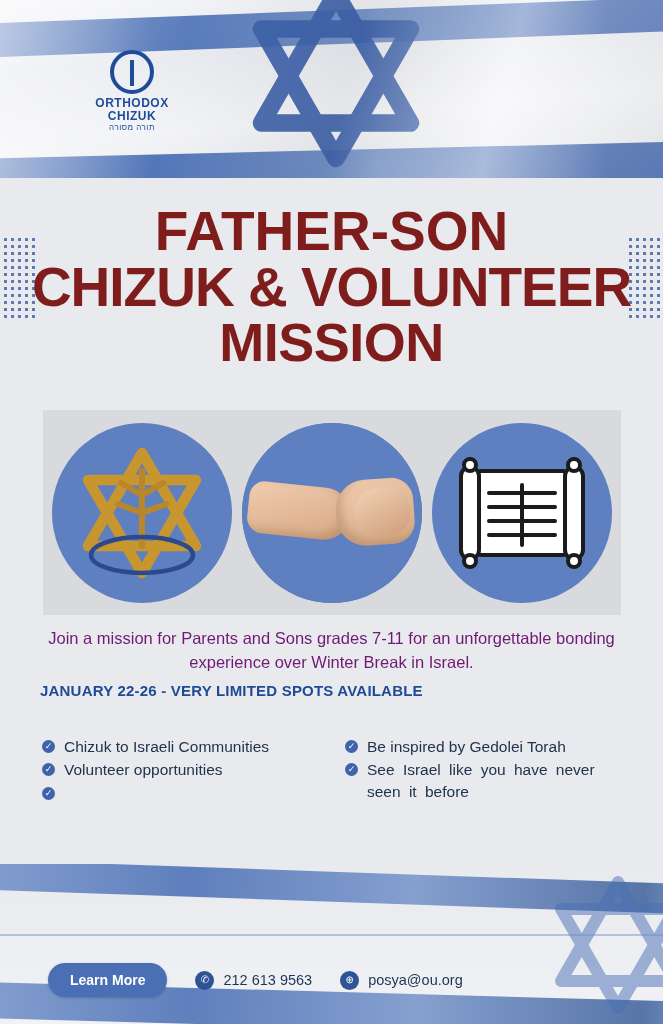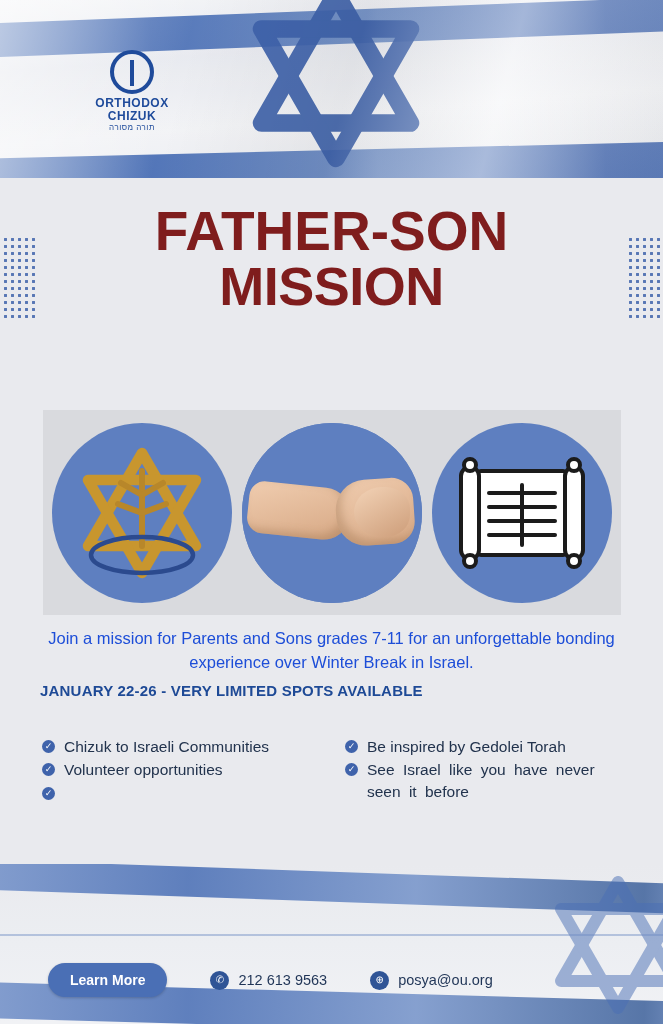--- a/index.html
+++ b/index.html
@@ -177,21 +177,21 @@
     background: linear-gradient(150deg,#f3d3b7,#cd9d79);
   }
 
   
   .torah { width: 150px; height: 120px; position: relative; }
   .torah svg { width: 100%; height: 100%; display: block; }
 
   
   .lede {
     position: absolute; left: 40px; top: 627px; width: 583px;
-    text-align: center; color: #1d4ed8; font-size: 16.5px; line-height: 1.45;
+    text-align: center; color: #701a75; font-size: 16.5px; line-height: 1.45;
   }
   .dateline {
     position: absolute; left: 40px; top: 682px; width: 583px;
     text-align: left; color: #1e4a96; font-size: 15px; font-weight: bold;
     letter-spacing: .2px;
   }
 
   .bullets {
     position: absolute; left: 42px; top: 736px; width: 590px;
     display: flex; gap: 16px;
@@ -213,21 +213,21 @@
   .note {
     position: absolute; left: 38px; top: 859px; width: 588px;
     text-align: center; color: #1e4a96; font-size: 15.5px; font-weight: bold;
     line-height: 1.45;
   }
 
   
   .footer {
     position: absolute; left: 0; bottom: 0; width: 663px; height: 88px;
     display: flex; align-items: center; justify-content: flex-start;
-    padding-left: 48px; gap: 43px;
+    padding-left: 48px; gap: 28px;
     z-index: 5;
   }
   .learn-btn {
     background: #4a6fb5; color: #fff; border: none; border-radius: 20px;
     padding: 9px 22px; font-size: 14px; font-weight: bold; cursor: pointer;
     box-shadow: 0 1px 3px rgba(0,0,0,.2);
   }
   .contact { display: flex; align-items: center; gap: 9px; color: #1f3456; font-size: 14.5px; }
   .cicon {
     width: 19px; height: 19px; border-radius: 50%;
@@ -265,20 +265,21 @@
     <div class="ou-name">CHIZUK</div>
     <div class="ou-heb">תורה מסורה</div>
   </div>
 
 
   <div class="title-band">
     <div class="dots-left"></div>
     <div class="dots-right"></div>
     <div class="title">
       <div class="l1">FATHER-SON</div>
+      <div class="l2">CHIZUK &amp; VOLUNTEER</div>
       <div class="l3">MISSION</div>
     </div>
   </div>
 
   <div class="img-row">
 
     <div class="circ c1">
       <div class="idf-star">
         <svg viewBox="0 0 100 100">
           <g fill="none" stroke="#c8962e" stroke-width="7" stroke-linejoin="round">

